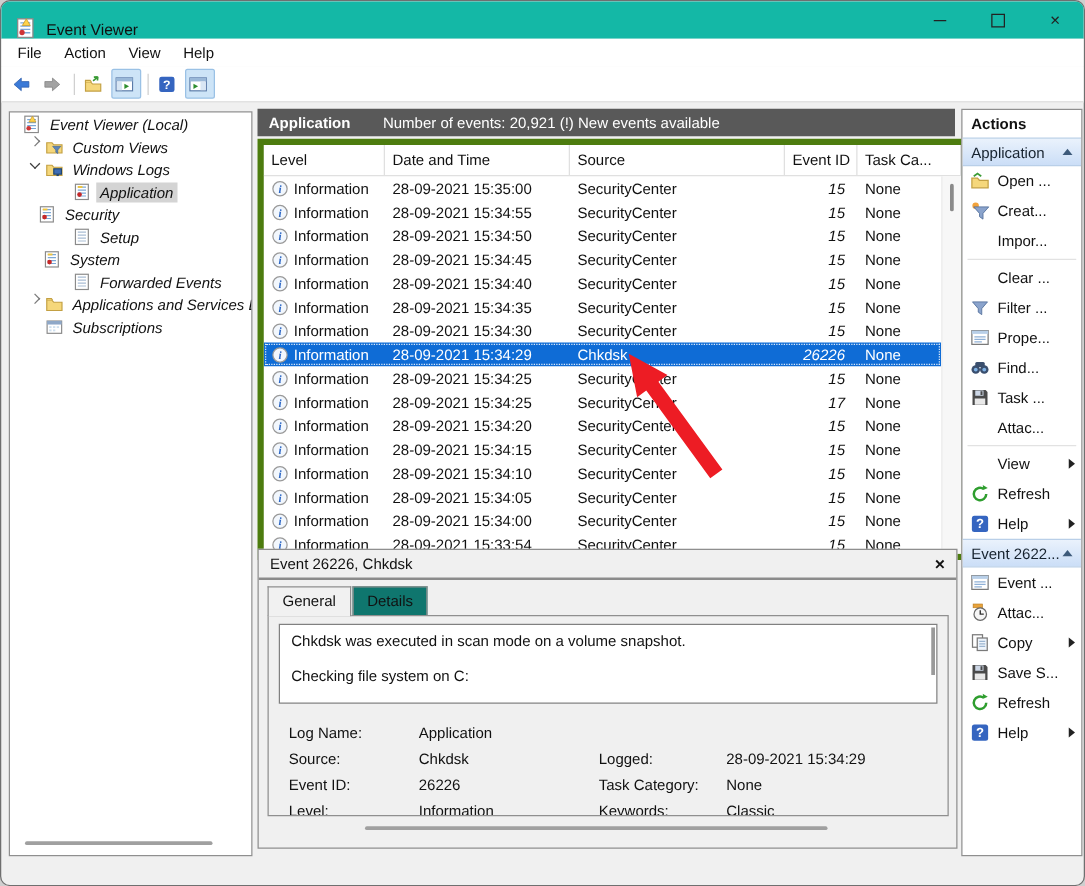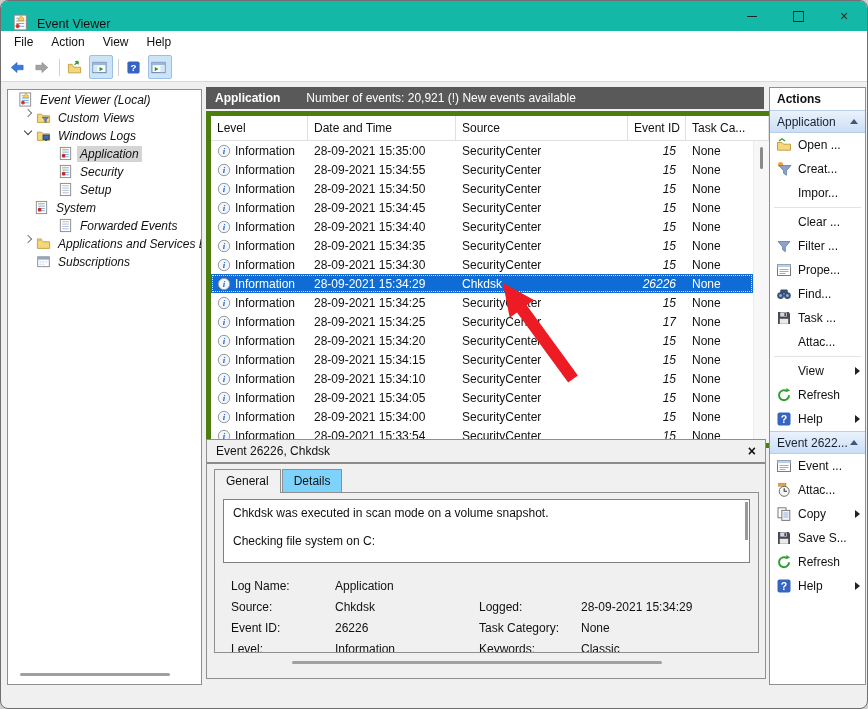--- a/index.html
+++ b/index.html
@@ -47,21 +47,21 @@
   .row .c3{justify-content:flex-end;padding-right:10px;font-style:italic;}
   .row.sel{background:#0f6cd6;color:#fff;outline:1px dotted rgba(255,255,255,.85);outline-offset:-2px;}
   .row .ic{width:14px;height:14px;flex:0 0 14px;}
   .vscroll{position:absolute;right:0;top:25px;width:15px;bottom:0;background:#f7f7f7;border-left:1px solid #ececec;}
   .vthumb{position:absolute;left:6px;top:6px;width:3px;height:22px;background:#8a8a8a;border-radius:2px;}
   
   .detail{position:absolute;left:205px;top:438px;width:558px;height:238px;background:#f0f0f0;border:1px solid #8f8f8f;}
   .dheader{height:22px;display:flex;align-items:center;padding:0 9px;font-size:12px;color:#111;border-bottom:2px solid #8b8b8b;}
   .dclose{margin-left:auto;font-size:14px;font-weight:bold;color:#111;line-height:1;}
   .tabs{position:absolute;left:7px;top:29px;display:flex;z-index:2;}
-  .tab{font-size:12px;color:#111;padding:4px 11px 3px;border:1px solid #8f8f8f;border-bottom:none;background:#7dd3fc;margin-right:1px;}
+  .tab{font-size:12px;color:#111;padding:4px 11px 3px;border:1px solid #8f8f8f;border-bottom:none;background:#0f766e;margin-right:1px;}
   .tab.active{background:#f1f1f1;padding-bottom:5px;margin-bottom:-1px;}
   .page{position:absolute;left:7px;right:6px;top:52px;bottom:25px;border:1px solid #8f8f8f;background:#f0f0f0;overflow:hidden;}
   .msgbox{position:relative;margin:6px 8px 0 8px;height:62px;background:#fff;border:1px solid #808080;overflow:hidden;}
   .msgline{font-size:12px;color:#111;padding:0 9px;}
   .msgline.first{padding-top:6px;}
   .msgline.second{margin-top:14px;}
   .msg-vthumb{position:absolute;right:1px;top:2px;width:3px;height:38px;background:#9a9a9a;}
   .fields{display:grid;grid-template-columns:104px 144px 102px 1fr;grid-auto-rows:21px;align-items:center;
           margin:12px 8px 0 16px;font-size:12px;color:#111;}
   .fields .lbl{text-decoration:none;}
@@ -227,21 +227,21 @@
                 <line x1="4.5" y1="6.5" x2="11.5" y2="6.5"></line>
                 <line x1="4.5" y1="9" x2="11.5" y2="9"></line>
                 <line x1="4.5" y1="11.5" x2="11.5" y2="11.5"></line>
               </g>
               <rect x="4.5" y="3" width="4" height="1.6" fill="#f0c53c"></rect>
               <circle cx="6" cy="10.3" r="2" fill="#c62828"></circle>
             </svg>
           </span>
           <span class="tlabel tsel">Application</span>
         </div>
-        <div class="trow" style="padding-left:50px">
+        <div class="trow" style="padding-left:22px">
           <span class="ic">
             <svg viewBox="0 0 16 16">
               <rect x="2.5" y="1.5" width="11" height="13" fill="#fff" stroke="#8a8a8a"></rect>
               <g stroke="#7ba7d7">
                 <line x1="4.5" y1="4" x2="11.5" y2="4"></line>
                 <line x1="4.5" y1="6.5" x2="11.5" y2="6.5"></line>
                 <line x1="4.5" y1="9" x2="11.5" y2="9"></line>
                 <line x1="4.5" y1="11.5" x2="11.5" y2="11.5"></line>
               </g>
               <rect x="4.5" y="3" width="4" height="1.6" fill="#f0c53c"></rect>

